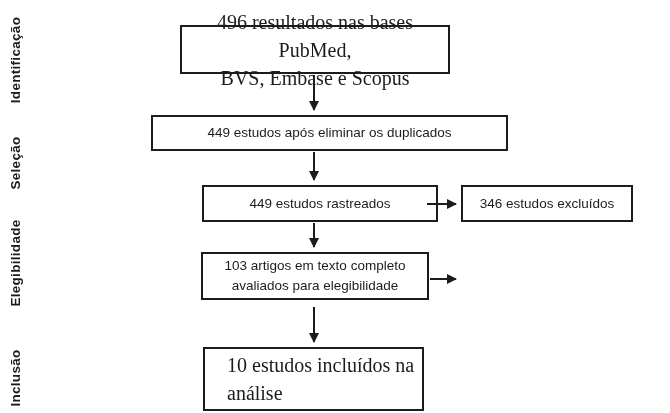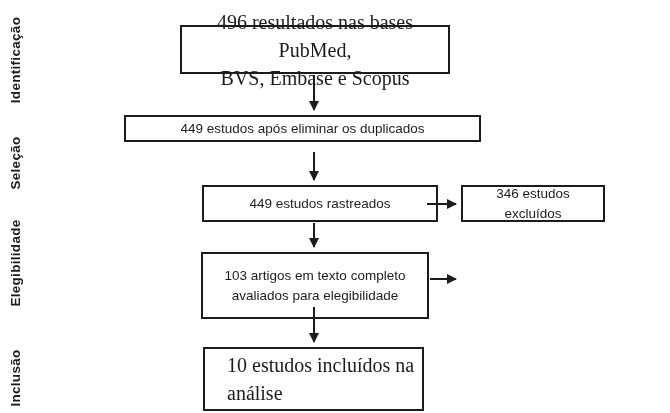--- a/index.html
+++ b/index.html
@@ -44,24 +44,24 @@
     font-size: 13.5px;
     line-height: 1.45;
     padding: 2px 6px;
   }
   .box.serif {
     font-family: "Liberation Serif", serif;
     font-size: 20px;
     line-height: 1.4;
   }
   .box-sources   { left: 180px; top: 25px;  width: 270px; height: 49px; }
-  .box-dedup     { left: 124px; top: 115px; width: 357px; height: 27px; }
+  .box-dedup     { left: 151px; top: 115px; width: 357px; height: 36px; }
   .box-screened  { left: 202px; top: 185px; width: 236px; height: 37px; }
-  .box-screenexc { left: 461px; top: 185px; width: 144px; height: 37px; }
-  .box-fulltext  { left: 201px; top: 252px; width: 228px; height: 67px; }
+  .box-screenexc { left: 461px; top: 185px; width: 172px; height: 37px; text-align: right; }
+  .box-fulltext  { left: 201px; top: 252px; width: 228px; height: 48px; }
   .box-ftexc     { left: 461px; top: 244px; width: 202px; height: 74px; line-height: 1.5; }
   .box-included  {
     left: 203px; top: 347px; width: 221px; height: 64px;
     justify-content: flex-start;
     text-align: left;
     padding-left: 22px;
   }
   #arrows {
     position: absolute;
     left: 0; top: 0;

